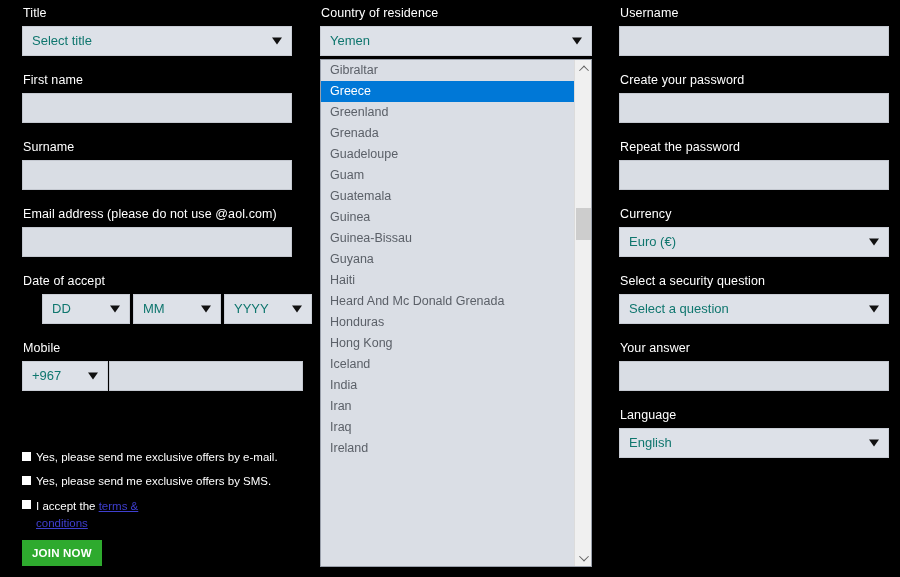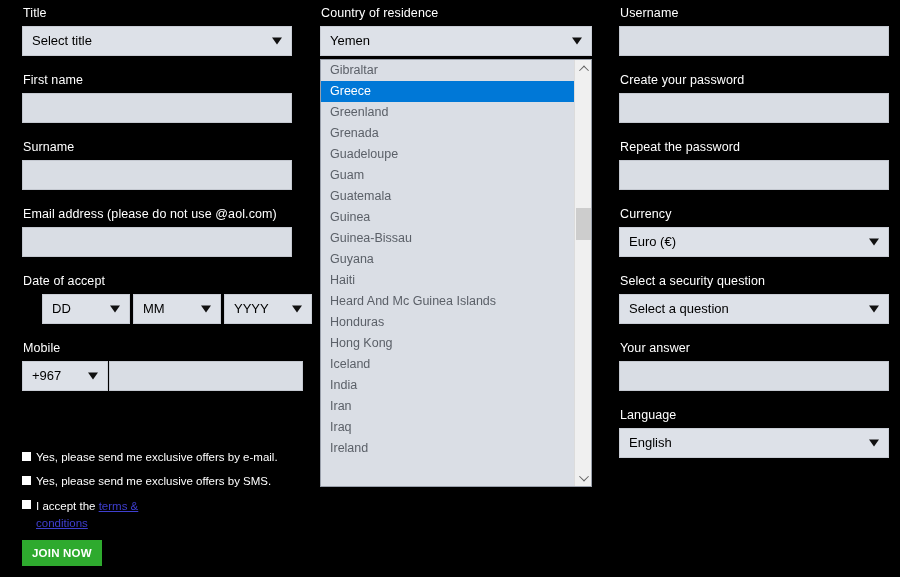--- a/index.html
+++ b/index.html
@@ -47,21 +47,21 @@
     display: block;
     width: 100%;
     height: 30px;
     background: #dde1e8;
     border: 1px solid #c9cdd5;
     cursor: default;
   }
   .sel .sel-val {
     display: block;
     font-size: 13px;
-    color: #000000;
+    color: #0f766e;
     line-height: 28px;
     padding-left: 9px;
     padding-right: 26px;
     white-space: nowrap;
     overflow: hidden;
   }
   .sel .caret {
     position: absolute;
     right: 9px; top: 50%;
     transform: translateY(-50%);
@@ -118,21 +118,21 @@
     padding: 7px 10px 7px 10px;
     cursor: pointer;
   }
 
   
   .dd-open {
     position: absolute;
     left: 320px;
     top: 59px;
     width: 272px;
-    height: 428px;
+    height: 508px;
     background: #dadee5;
     border: 1px solid #9aa0ab;
     overflow: hidden;
   }
   .dd-list {
     position: absolute;
     left: 0; top: 0;
     width: 254px;
     height: 100%;
     overflow: hidden;
@@ -266,21 +266,21 @@
         <div class="dd-item sel-item">Greece</div>
         <div class="dd-item">Greenland</div>
         <div class="dd-item">Grenada</div>
         <div class="dd-item">Guadeloupe</div>
         <div class="dd-item">Guam</div>
         <div class="dd-item">Guatemala</div>
         <div class="dd-item">Guinea</div>
         <div class="dd-item">Guinea-Bissau</div>
         <div class="dd-item">Guyana</div>
         <div class="dd-item">Haiti</div>
-        <div class="dd-item">Heard And Mc Guinea Islands</div>
+        <div class="dd-item">Heard And Mc Donald Grenada</div>
         <div class="dd-item">Honduras</div>
         <div class="dd-item">Hong Kong</div>
         <div class="dd-item">Iceland</div>
         <div class="dd-item">India</div>
         <div class="dd-item">Iran</div>
         <div class="dd-item">Iraq</div>
         <div class="dd-item">Ireland</div>
       </div>
     <div class="dd-scroll">
       <div class="sb-arrow up"></div>

